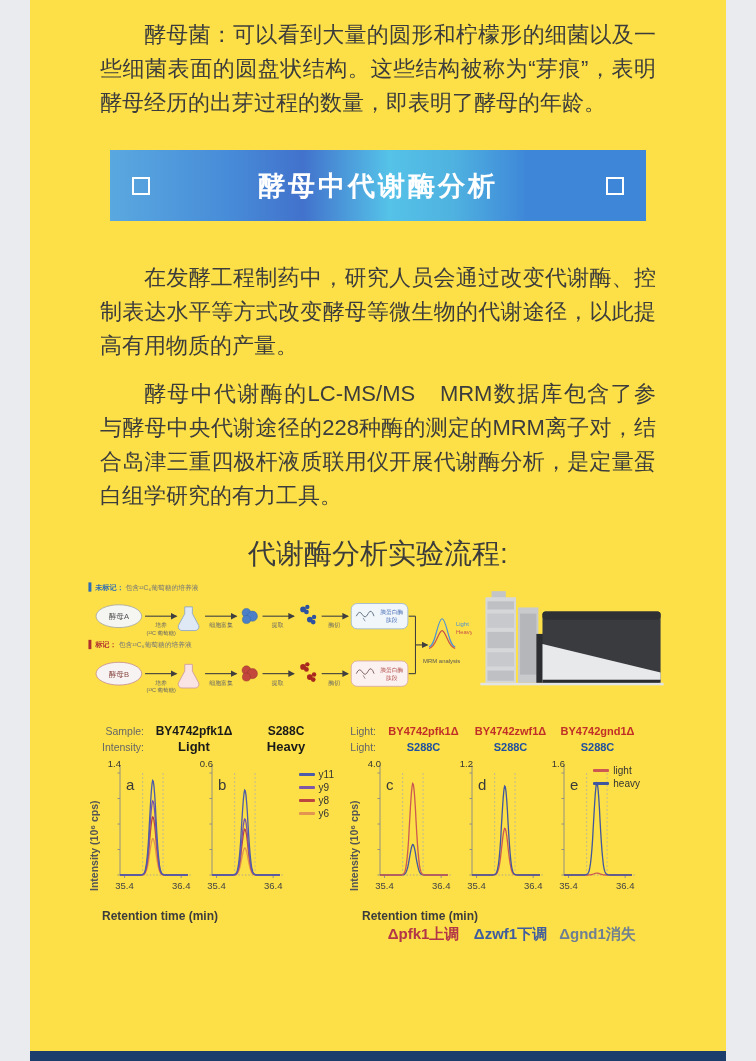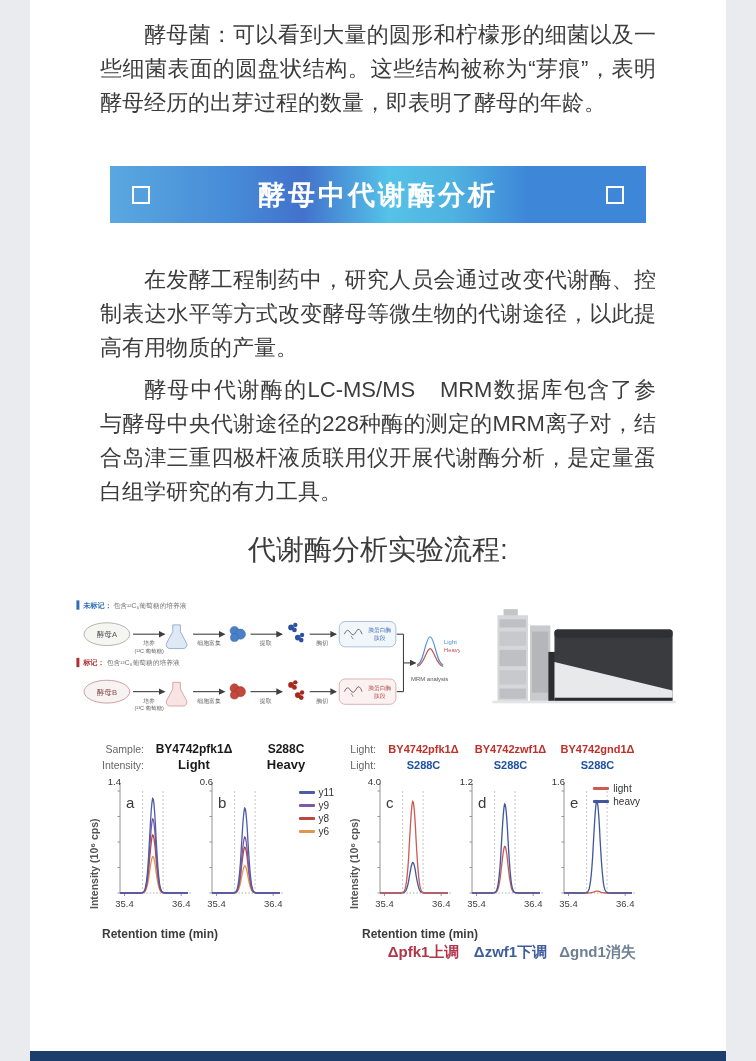--- a/index.html
+++ b/index.html
@@ -1,29 +1,29 @@
 <!DOCTYPE html>
 <html><head>
 <meta charset="utf-8">
 <style>
   html,body{margin:0;padding:0;background:#e9ebee;font-family:"Liberation Sans","DejaVu Sans",sans-serif;}
-  .card{width:696px;margin:0 auto;background:#ffffff;min-height:1061px;position:relative;box-sizing:border-box;padding-bottom:26px;overflow:hidden;}
+  .card{width:696px;margin:0 auto;background:#fde047;min-height:1061px;position:relative;box-sizing:border-box;padding-bottom:26px;overflow:hidden;}
   .para{margin:0;padding:0 70px;font-size:22px;line-height:34px;color:#3c3c3c;text-align:justify;text-indent:2em;}
   .para.first{padding-top:18px;}
   .para.p2{margin-top:40px;}
-  .para.p3{margin-top:8px;}
+  .para.p3{margin-top:14px;}
   .para.p4{margin-top:22px;}
-  .banner{margin:46px 80px 0 80px;height:57px;position:relative;display:flex;align-items:center;justify-content:center;
+  .banner{margin:30px 80px 0 80px;height:71px;position:relative;display:flex;align-items:center;justify-content:center;
     background:linear-gradient(90deg,#5aa8e0 0%,#478cd8 22%,#4272cc 36%,#55c2e8 52%,#4fb2e0 64%,#3e86d8 78%,#3e86d8 100%);}
   .banner-title{color:#ffffff;font-size:27px;font-weight:bold;letter-spacing:3px;}
   .banner-sq{position:absolute;top:50%;transform:translateY(-50%);width:14px;height:14px;border:2.5px solid #ffffff;background:transparent;}
   .banner-sq.left{left:22px;}
   .banner-sq.right{right:22px;}
   .caption{margin-top:22px;text-align:center;font-size:28px;color:#3c3c3c;}
-  .workflow{display:flex;align-items:center;justify-content:space-between;padding:0 44px;margin-top:28px;}
+  .workflow{display:flex;align-items:center;justify-content:space-between;padding:0 56px;margin-top:6px;}
   .wf{width:386px;height:120px;}
   .instr{width:196px;height:112px;}
   .charts{display:flex;gap:14px;padding:0 56px;margin-top:24px;}
   .chart-group{position:relative;}
   .chart-group.left{width:246px;}
   .chart-group.right{width:296px;}
   .hdr{display:grid;font-size:10.5px;line-height:16px;color:#666;}
   .hdr.left-hdr{grid-template-columns:62px 92px 92px;}
   .hdr.right-hdr{grid-template-columns:34px 87px 87px 87px;}
   .hlabel{text-align:right;padding-right:4px;color:#666;}

